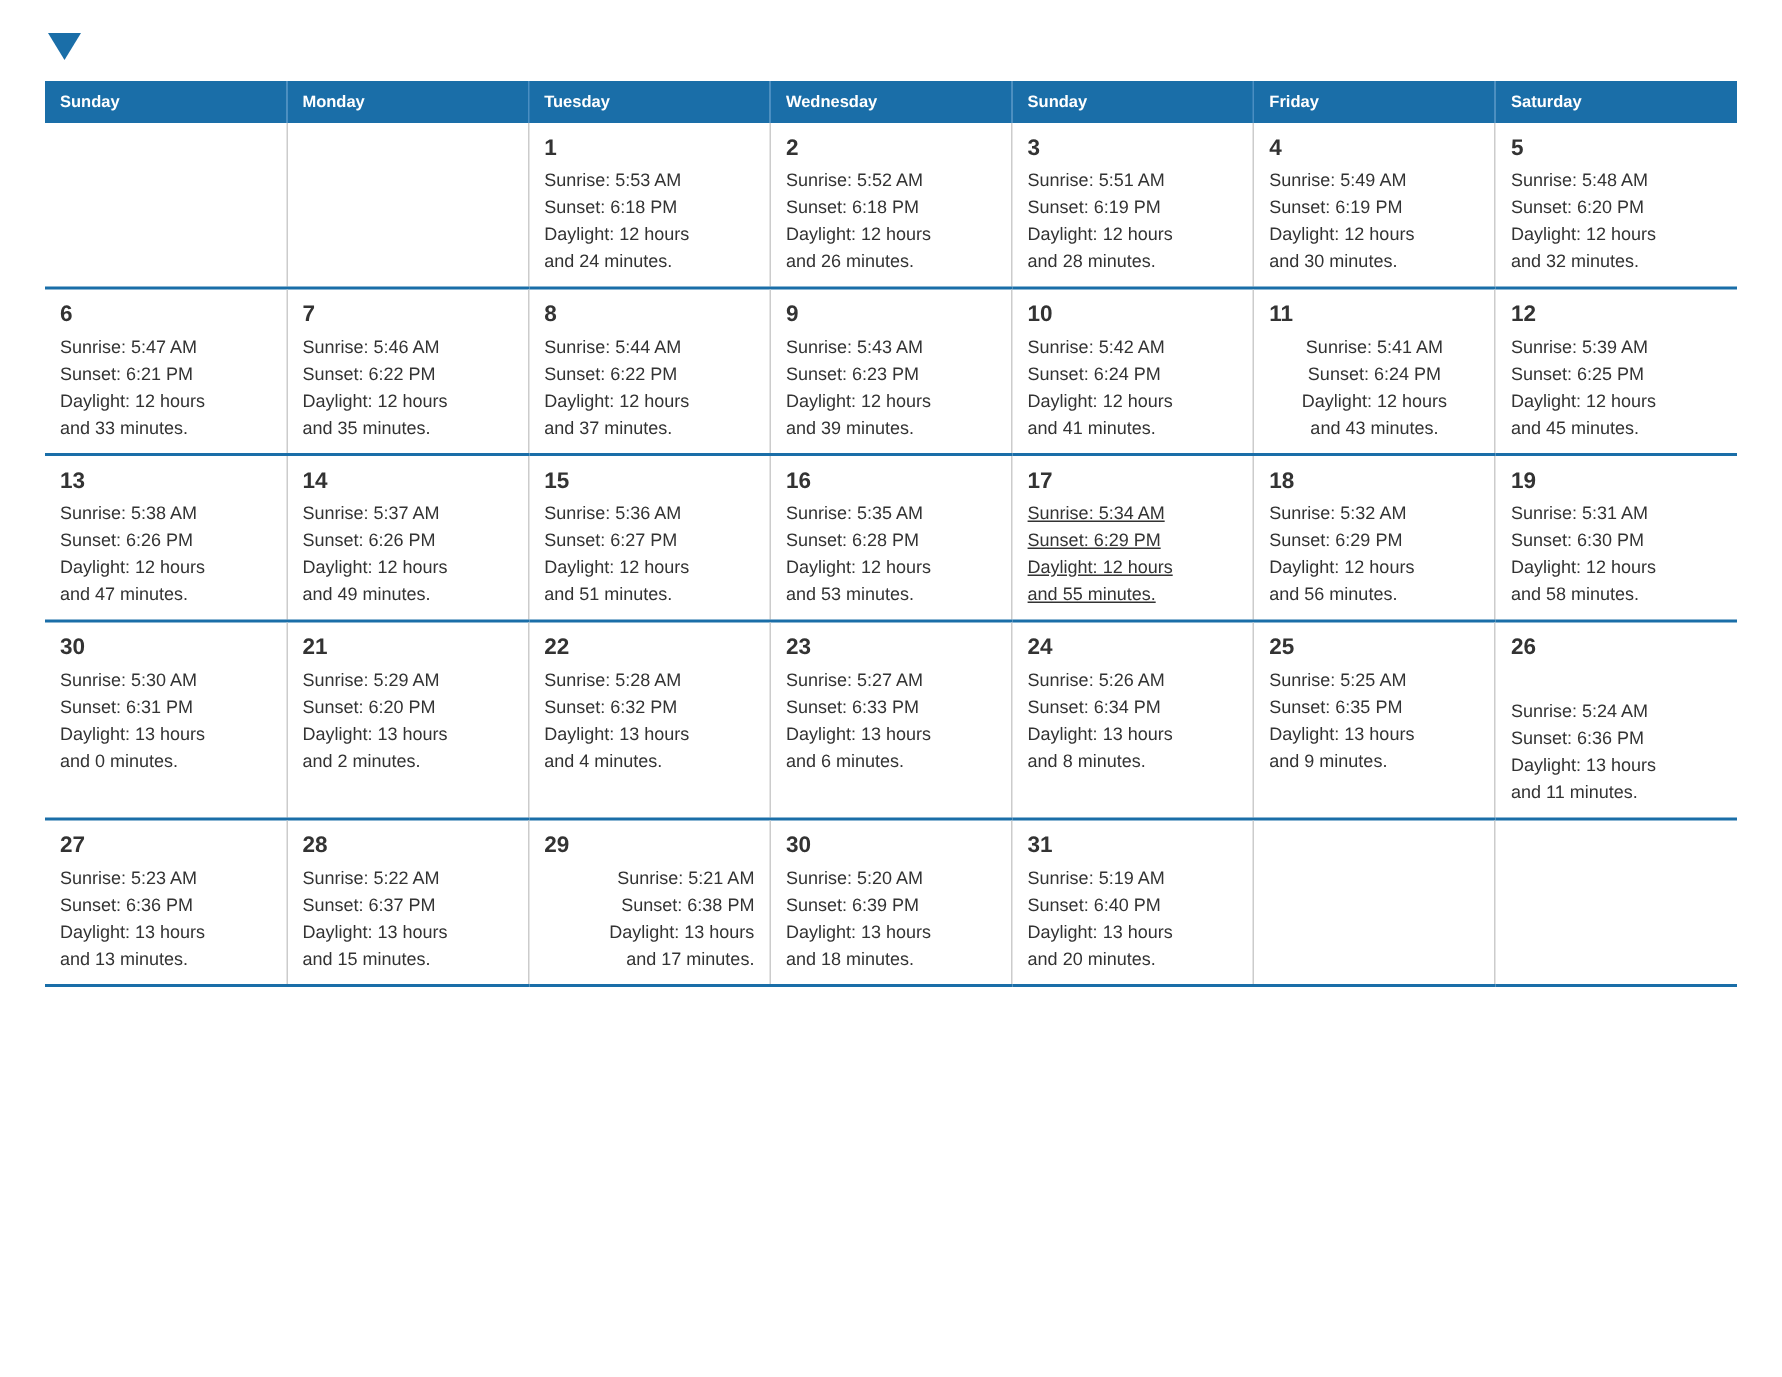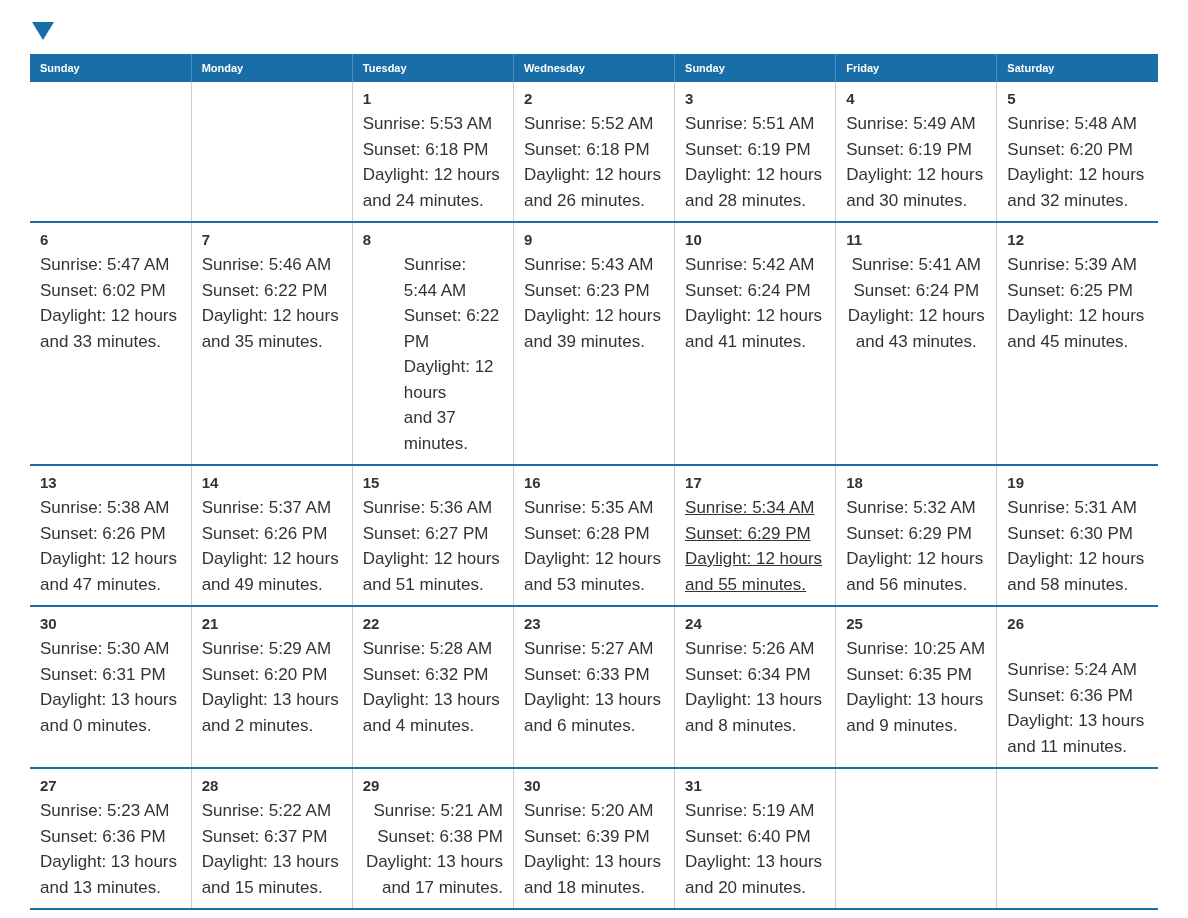--- a/index.html
+++ b/index.html
@@ -63,21 +63,21 @@
     }
     tbody tr td:last-child { border-right: none; }
     .day-number {
       font-size: 15px;
       font-weight: bold;
       color: #333;
       margin-bottom: 4px;
       display: block;
     }
     .day-info {
-      font-size: 17px;
+      font-size: 12px;
       color: #333;
       line-height: 1.5;
     }
     .empty-cell {
       background: #fff;
     }
     .logo-wrapper {
       display: flex;
       align-items: center;
     }
@@ -160,34 +160,34 @@
           <div class="day-info" style="white-space: pre-line;">Sunrise: 5:48 AM
 Sunset: 6:20 PM
 Daylight: 12 hours
 and 32 minutes.</div>
         </td>
       </tr>
       <tr>
         <td>
           <span class="day-number">6</span>
           <div class="day-info" style="white-space: pre-line;">Sunrise: 5:47 AM
-Sunset: 6:02 PM
+Sunset: 6:21 PM
 Daylight: 12 hours
 and 33 minutes.</div>
         </td>
         <td>
           <span class="day-number">7</span>
           <div class="day-info" style="white-space: pre-line;">Sunrise: 5:46 AM
 Sunset: 6:22 PM
 Daylight: 12 hours
 and 35 minutes.</div>
         </td>
         <td>
           <span class="day-number">8</span>
-          <div class="day-info" style="white-space: pre-line; margin-left: 41px;">Sunrise: 5:44 AM
+          <div class="day-info" style="white-space: pre-line;">Sunrise: 5:44 AM
 Sunset: 6:22 PM
 Daylight: 12 hours
 and 37 minutes.</div>
         </td>
         <td>
           <span class="day-number">9</span>
           <div class="day-info" style="white-space: pre-line;">Sunrise: 5:43 AM
 Sunset: 6:23 PM
 Daylight: 12 hours
 and 39 minutes.</div>
@@ -296,21 +296,21 @@
         </td>
         <td>
           <span class="day-number">24</span>
           <div class="day-info" style="white-space: pre-line;">Sunrise: 5:26 AM
 Sunset: 6:34 PM
 Daylight: 13 hours
 and 8 minutes.</div>
         </td>
         <td>
           <span class="day-number">25</span>
-          <div class="day-info" style="white-space: pre-line;">Sunrise: 10:25 AM
+          <div class="day-info" style="white-space: pre-line;">Sunrise: 5:25 AM
 Sunset: 6:35 PM
 Daylight: 13 hours
 and 9 minutes.</div>
         </td>
         <td>
           <span class="day-number">26</span>
           <div class="day-info" style="white-space: pre-line; margin-top: 25px;">Sunrise: 5:24 AM
 Sunset: 6:36 PM
 Daylight: 13 hours
 and 11 minutes.</div>

